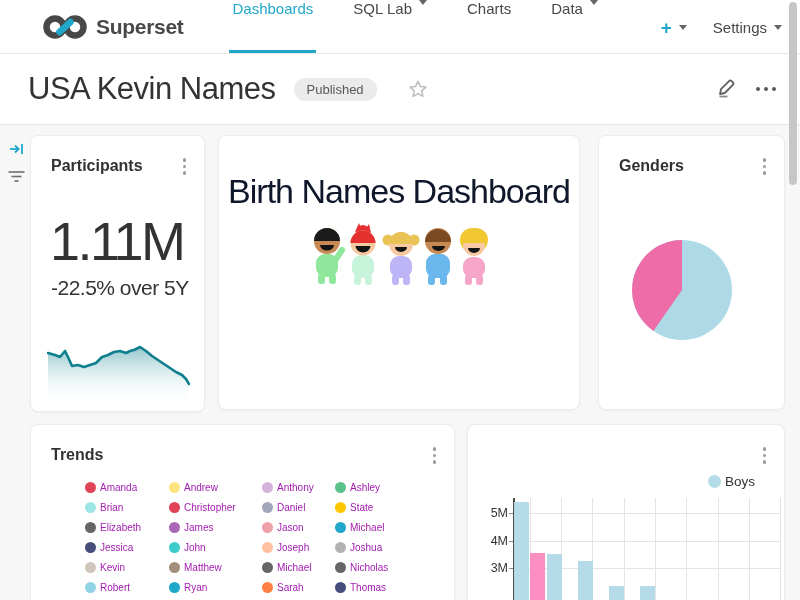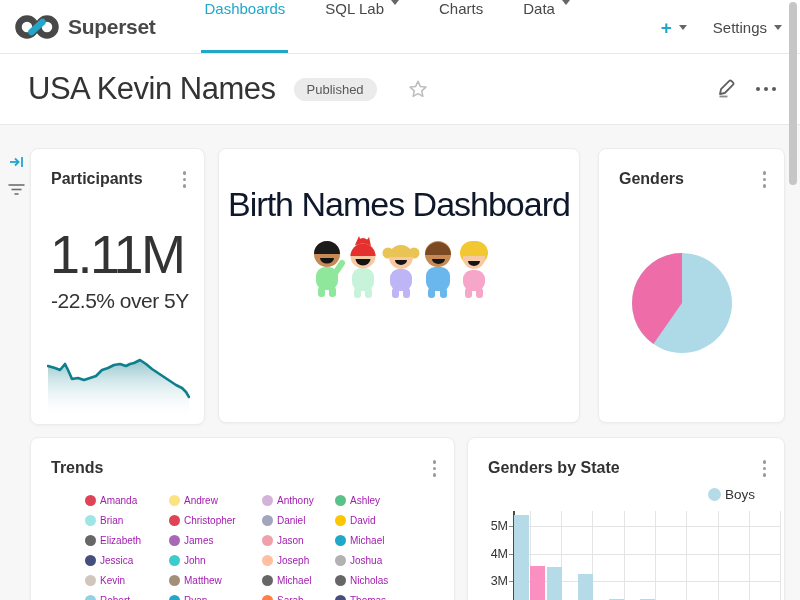--- a/index.html
+++ b/index.html
@@ -1,21 +1,21 @@
 <!DOCTYPE html>
 <html><head>
 <meta charset="utf-8">
 <style>
   * { margin:0; padding:0; box-sizing:border-box; }
   html,body { width:800px; height:600px; overflow:hidden; background:#F7F7F8;
     font-family:"Liberation Sans", sans-serif; position:relative; }
 
   
   .navbar { position:absolute; left:0; top:0; width:800px; height:54px; background:#fff;
-    border-bottom:1px solid #E8E8E8; display:flex; align-items:center; z-index:5; }
+    border-bottom:1px solid #E8E8E8; display:flex; align-items:center; z-index:5;padding-left:28px; }
   .brand { display:flex; align-items:center; margin-left:14px; }
   .brand-text { font-size:21px; font-weight:700; color:#484848; margin-left:8px; letter-spacing:-0.3px; }
   .nav-items { display:flex; align-items:center; height:100%; margin-left:36px; }
   .nav-item { position:relative; height:100%; display:flex; align-items:flex-start; padding:0 13px;
     font-size:15px; color:#484848; cursor:pointer; }
   .nav-item.active { color:#20A7C9; }
   .nav-item.active .active-bar { position:absolute; left:10px; right:10px; bottom:0; height:3px; background:#20A7C9; }
   .caret { width:0; height:0; border-left:4px solid transparent; border-right:4px solid transparent;
     border-top:5px solid #666; display:inline-block; margin-left:7px; }
   .nav-right { position:absolute; right:18px; top:0; height:54px; display:flex; align-items:center; gap:26px; }
@@ -28,21 +28,21 @@
     border-bottom:1px solid #E8E8E8; display:flex; align-items:center; z-index:4; }
   .dash-title { font-size:31px; color:#333; font-weight:500; margin-left:28px; letter-spacing:-0.5px; white-space:nowrap; }
   .badge { margin-left:18px; background:#EBEBEB; color:#595959; font-size:13px; border-radius:12px;
     padding:4px 13px; cursor:pointer; }
   .fav-star { margin-left:30px; cursor:pointer; display:flex; }
   .header-actions { position:absolute; right:24px; display:flex; align-items:center; gap:17px; }
   .hdots { display:flex; gap:4px; cursor:pointer; padding:4px 0; }
   .hdots i { width:4px; height:4px; border-radius:50%; background:#595959; }
 
   
-  .content { position:absolute; left:0; top:125px; width:795px; height:475px; background:#F7F7F8;text-decoration:underline; }
+  .content { position:absolute; left:0; top:112px; width:795px; height:475px; background:#F7F7F8;text-decoration:underline; }
   .filter-rail { position:absolute; left:0; top:0; width:30px; height:475px; }
   .icon-btn { position:absolute; cursor:pointer; }
 
   .card { position:absolute; background:#fff; border:1px solid #ECECEC; border-radius:8px;
     box-shadow:0 1px 3px rgba(0,0,0,0.04); }
   .card-title { position:absolute; left:20px; top:21px; font-size:16px; font-weight:600; color:#323232; white-space:nowrap; }
   .vdots { position:absolute; right:14px; top:20px; display:flex; flex-direction:column; gap:3px; cursor:pointer; padding:2px 4px; }
   .vdots i { width:3.5px; height:3.5px; border-radius:50%; background:#9A9A9A; }
 
   
@@ -284,21 +284,21 @@
         <div class="lg-item">
           <span class="lg-swatch" style="background: rgb(224, 67, 85);"></span>
           <span class="lg-label">Christopher</span>
         </div>
         <div class="lg-item">
           <span class="lg-swatch" style="background: rgb(161, 166, 189);"></span>
           <span class="lg-label">Daniel</span>
         </div>
         <div class="lg-item">
           <span class="lg-swatch" style="background: rgb(252, 199, 0);"></span>
-          <span class="lg-label">David</span>
+          <span class="lg-label">State</span>
         </div>
         <div class="lg-item">
           <span class="lg-swatch" style="background: rgb(102, 102, 102);"></span>
           <span class="lg-label">Elizabeth</span>
         </div>
         <div class="lg-item">
           <span class="lg-swatch" style="background: rgb(168, 104, 183);"></span>
           <span class="lg-label">James</span>
         </div>
         <div class="lg-item">
@@ -354,21 +354,20 @@
           <span class="lg-label">Sarah</span>
         </div>
         <div class="lg-item">
           <span class="lg-swatch" style="background: rgb(69, 78, 124);"></span>
           <span class="lg-label">Thomas</span>
         </div>
       </div>
   </div>
 
   <div class="card" style="left:467px; top:312px; width:318px; height:200px;">
-    <div class="card-title">Genders by State</div>
     <div class="vdots">
       <i></i>
         <i></i>
         <i></i>
     </div>
     <div class="gbs-legend">
       <span class="sw" id="gbs-legend-swatch" style="background: rgb(181, 219, 233);"></span>
       <span class="lb">Boys</span>
     </div>
     <div class="ytick" style="top:81px;">5M</div>

